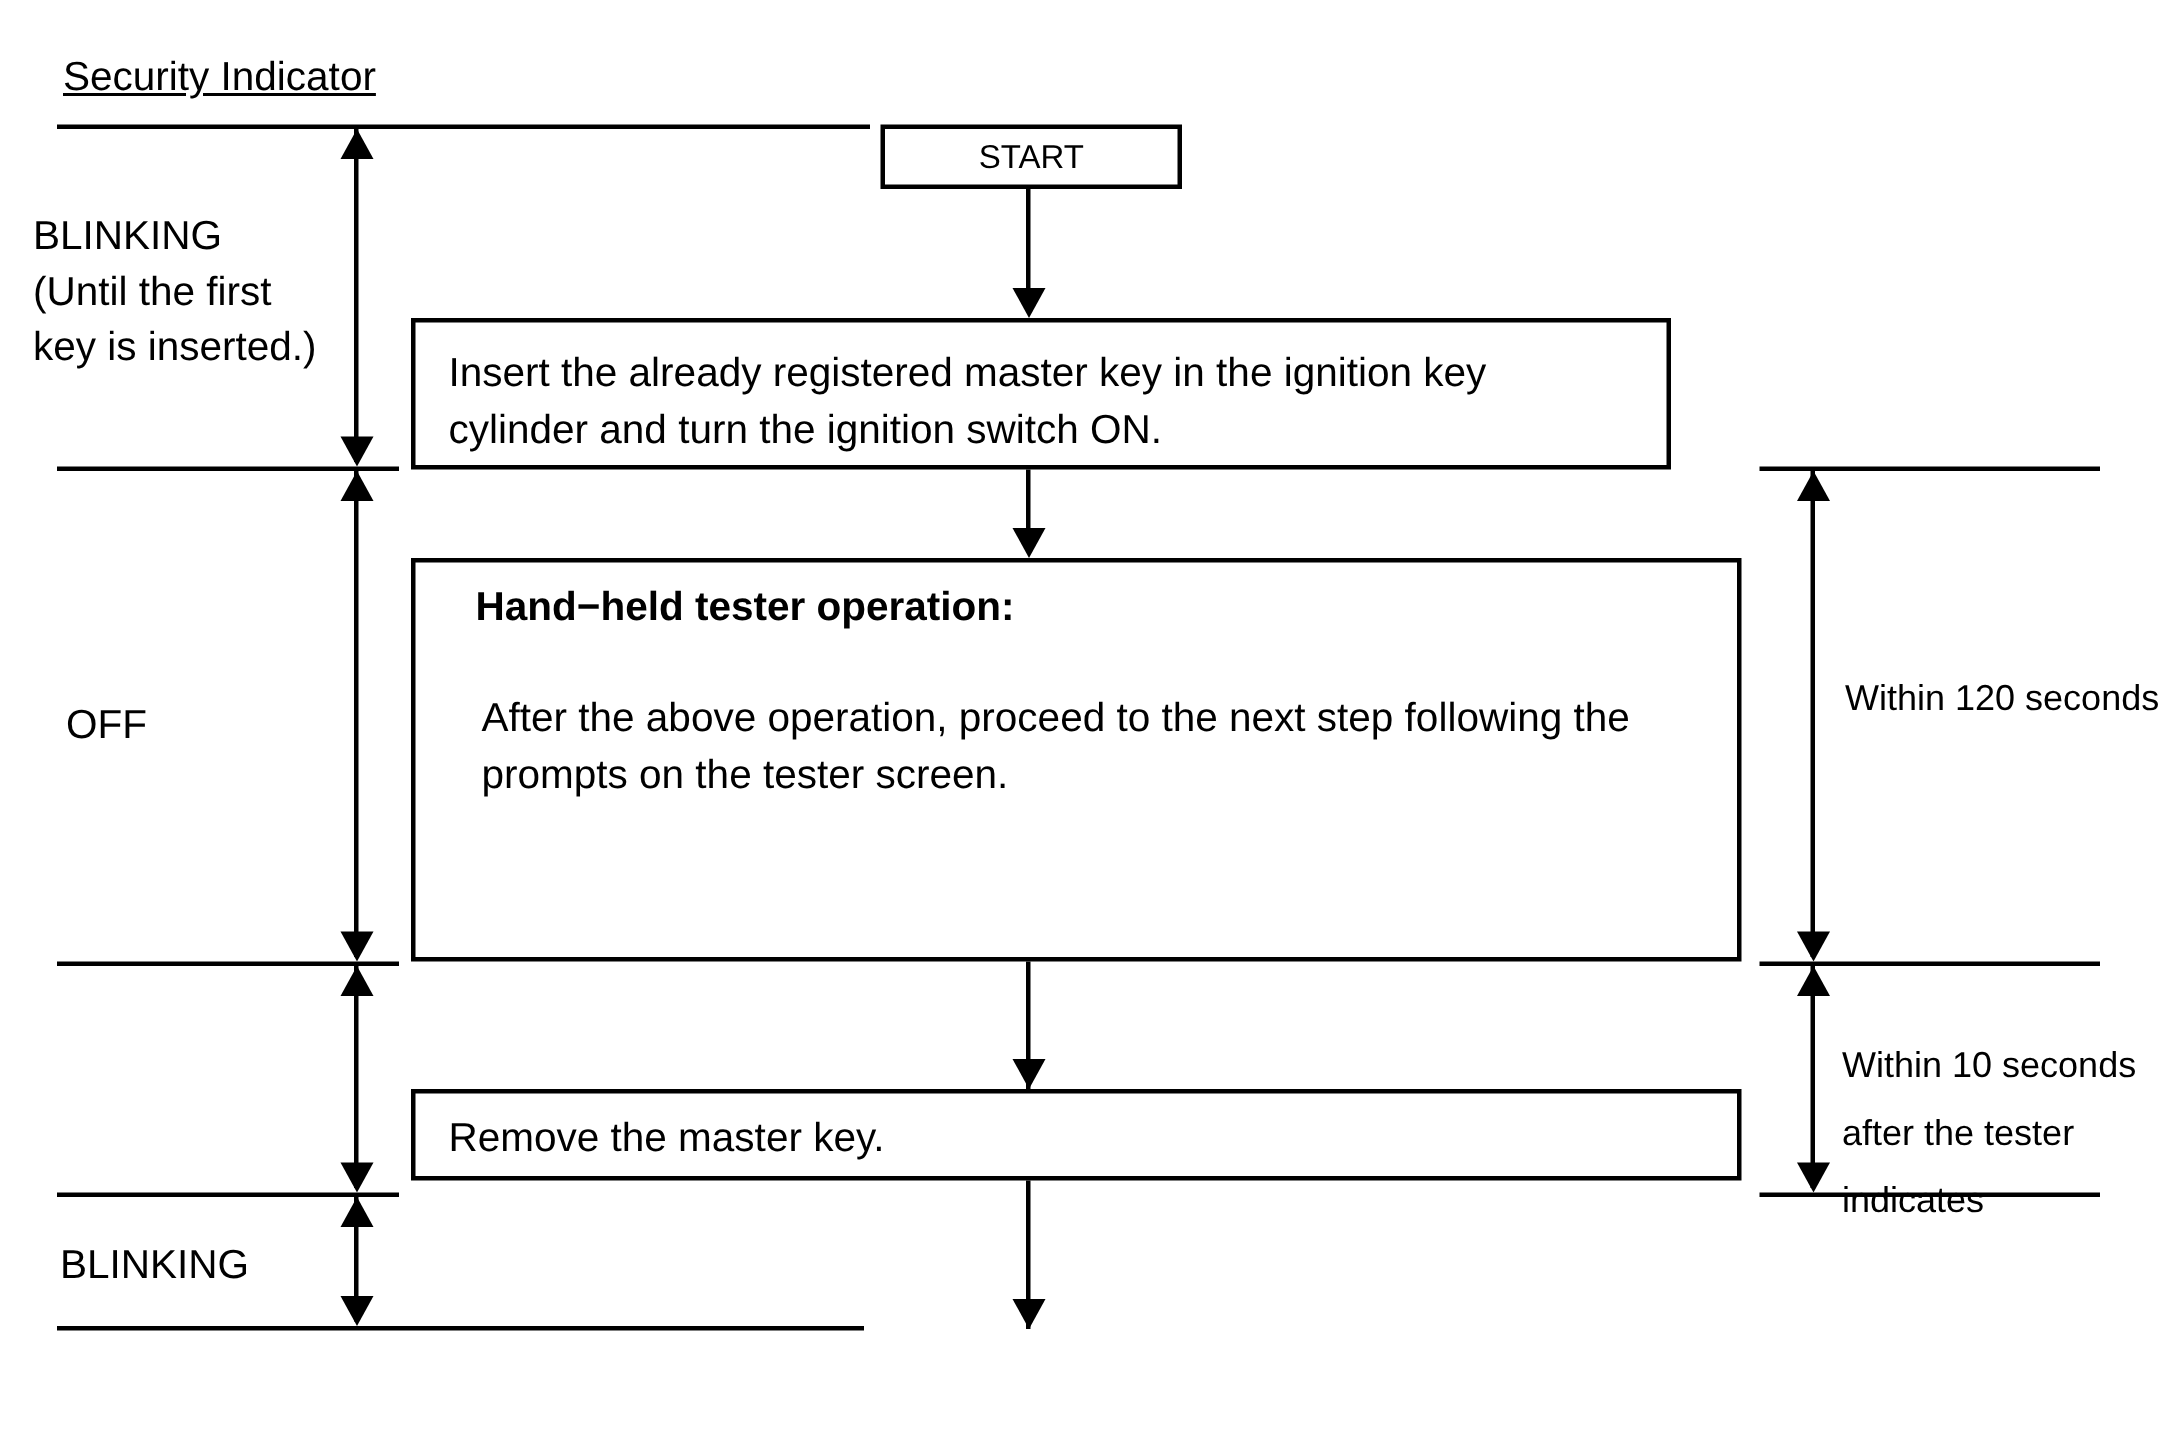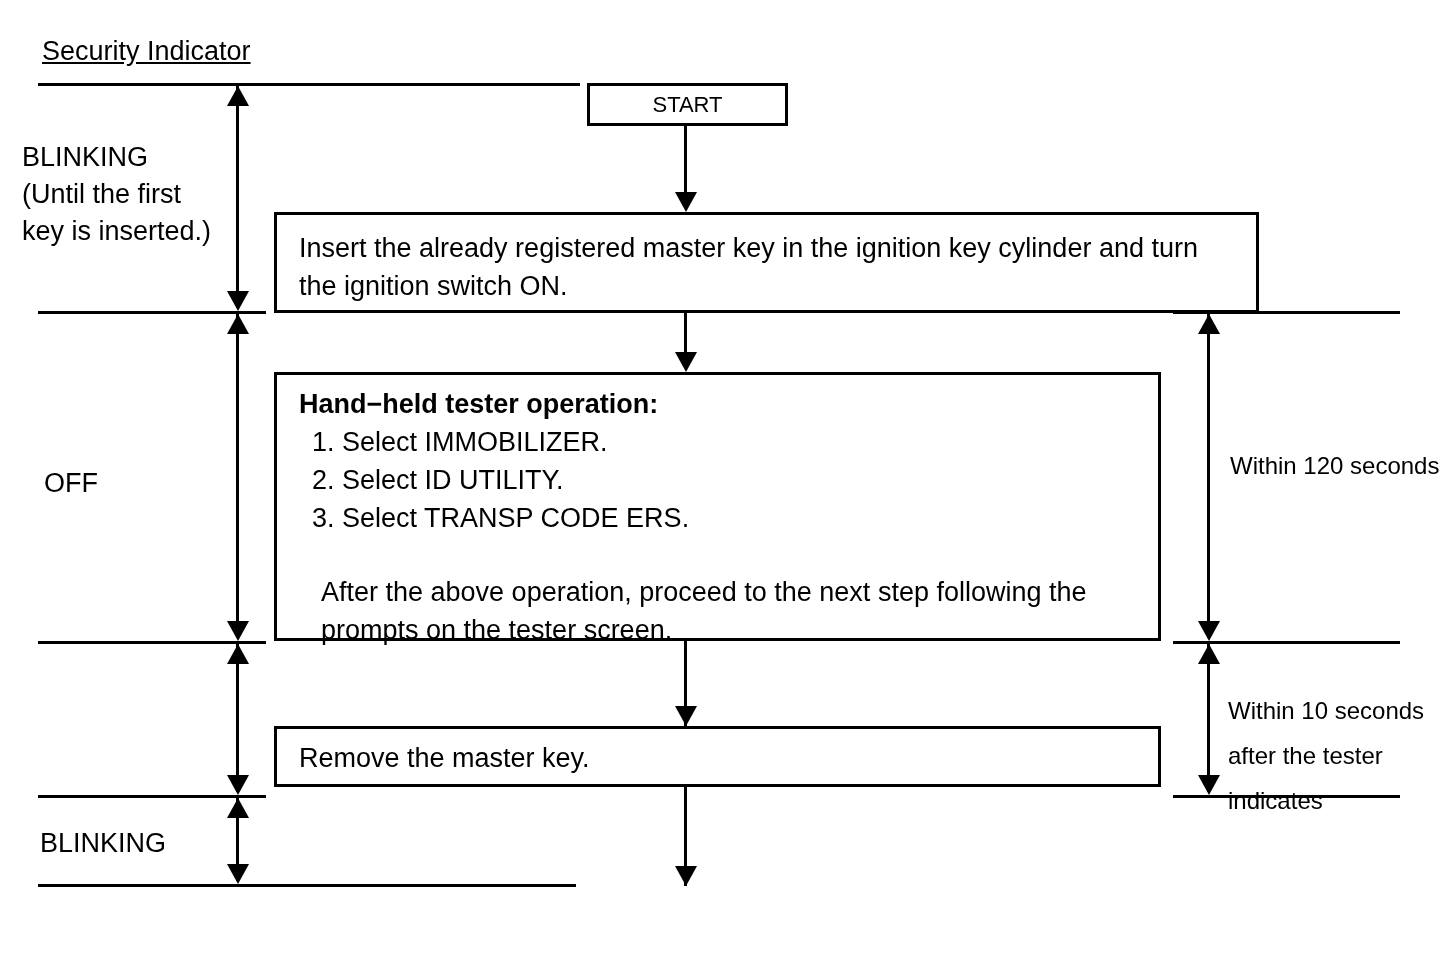--- a/index.html
+++ b/index.html
@@ -137,34 +137,29 @@
 
   <div class="state-label" style="left:40px; top:825px;">BLINKING</div>
 
   <div class="box terminator" style="left:587px; top:83px; width:201px; height:43px;">
     <span>START</span>
   </div>
 
   <div class="vline" style="left:684px; top:126px; height:68px;"></div>
   <div class="arrow-down" style="left:675px; top:192px;"></div>
 
-  <div class="box process" style="left:274px; top:212px; width:985px; height:101px;">
+  <div class="box process" style="left:274px; top:212px; width:840px; height:101px;">
     <div>Insert the already registered master key in the ignition key cylinder and turn the ignition switch ON.</div>
   </div>
 
   <div class="vline" style="left:684px; top:313px; height:48px;"></div>
   <div class="arrow-down" style="left:675px; top:352px;"></div>
 
   <div class="box process" style="left:274px; top:372px; width:887px; height:269px; padding:10px 22px;">
-    <div class="bold-head" style="margin-left:0;">Hand−held tester operation:</div>
-    <ul class="tester-list">
-      <li>1. Select IMMOBILIZER.</li>
-      <li>2. Select ID UTILITY.</li>
-      <li>3. Select TRANSP CODE ERS.</li>
-    </ul>
+    <div class="bold-head" style="margin-left:18px;">Hand−held tester operation:</div>
     <div class="tester-after">After the above operation, proceed to the next step following the prompts on the tester screen.</div>
   </div>
 
   <div class="vline" style="left:684px; top:641px; height:85px;"></div>
   <div class="arrow-down" style="left:675px; top:706px;"></div>
 
   <div class="box process" style="left:274px; top:726px; width:887px; height:61px; padding:10px 22px;">
     <div>Remove the master key.</div>
   </div>
 

